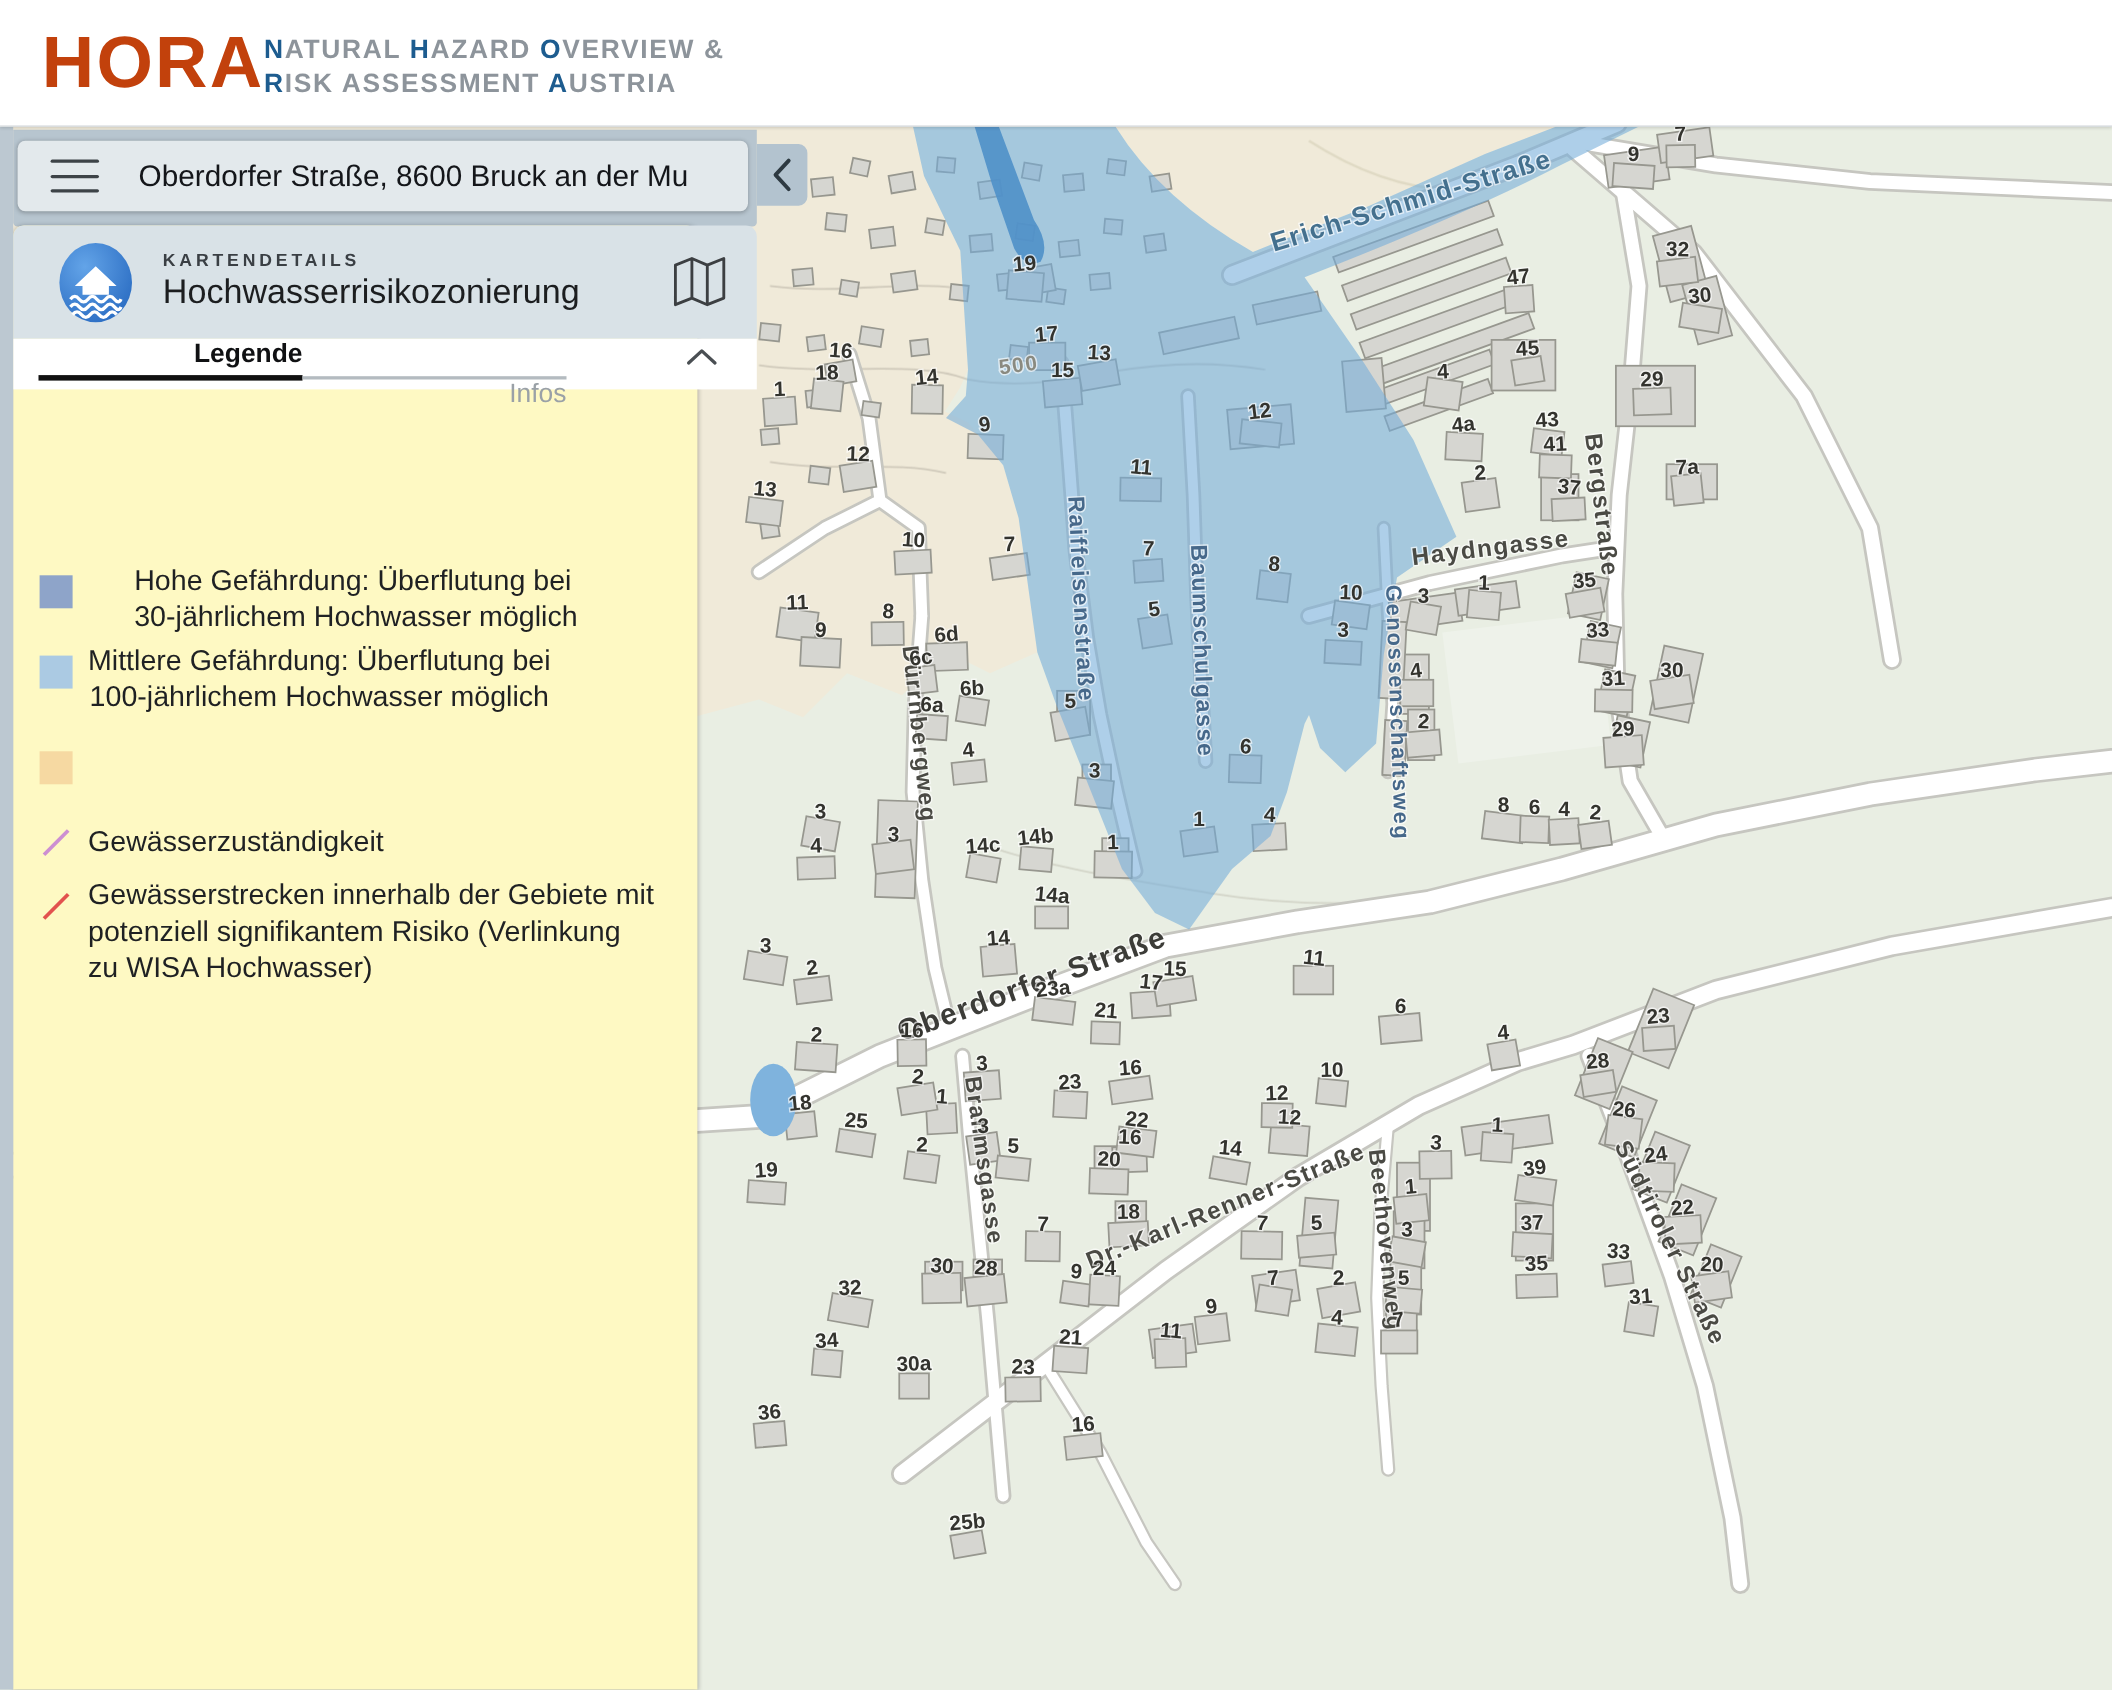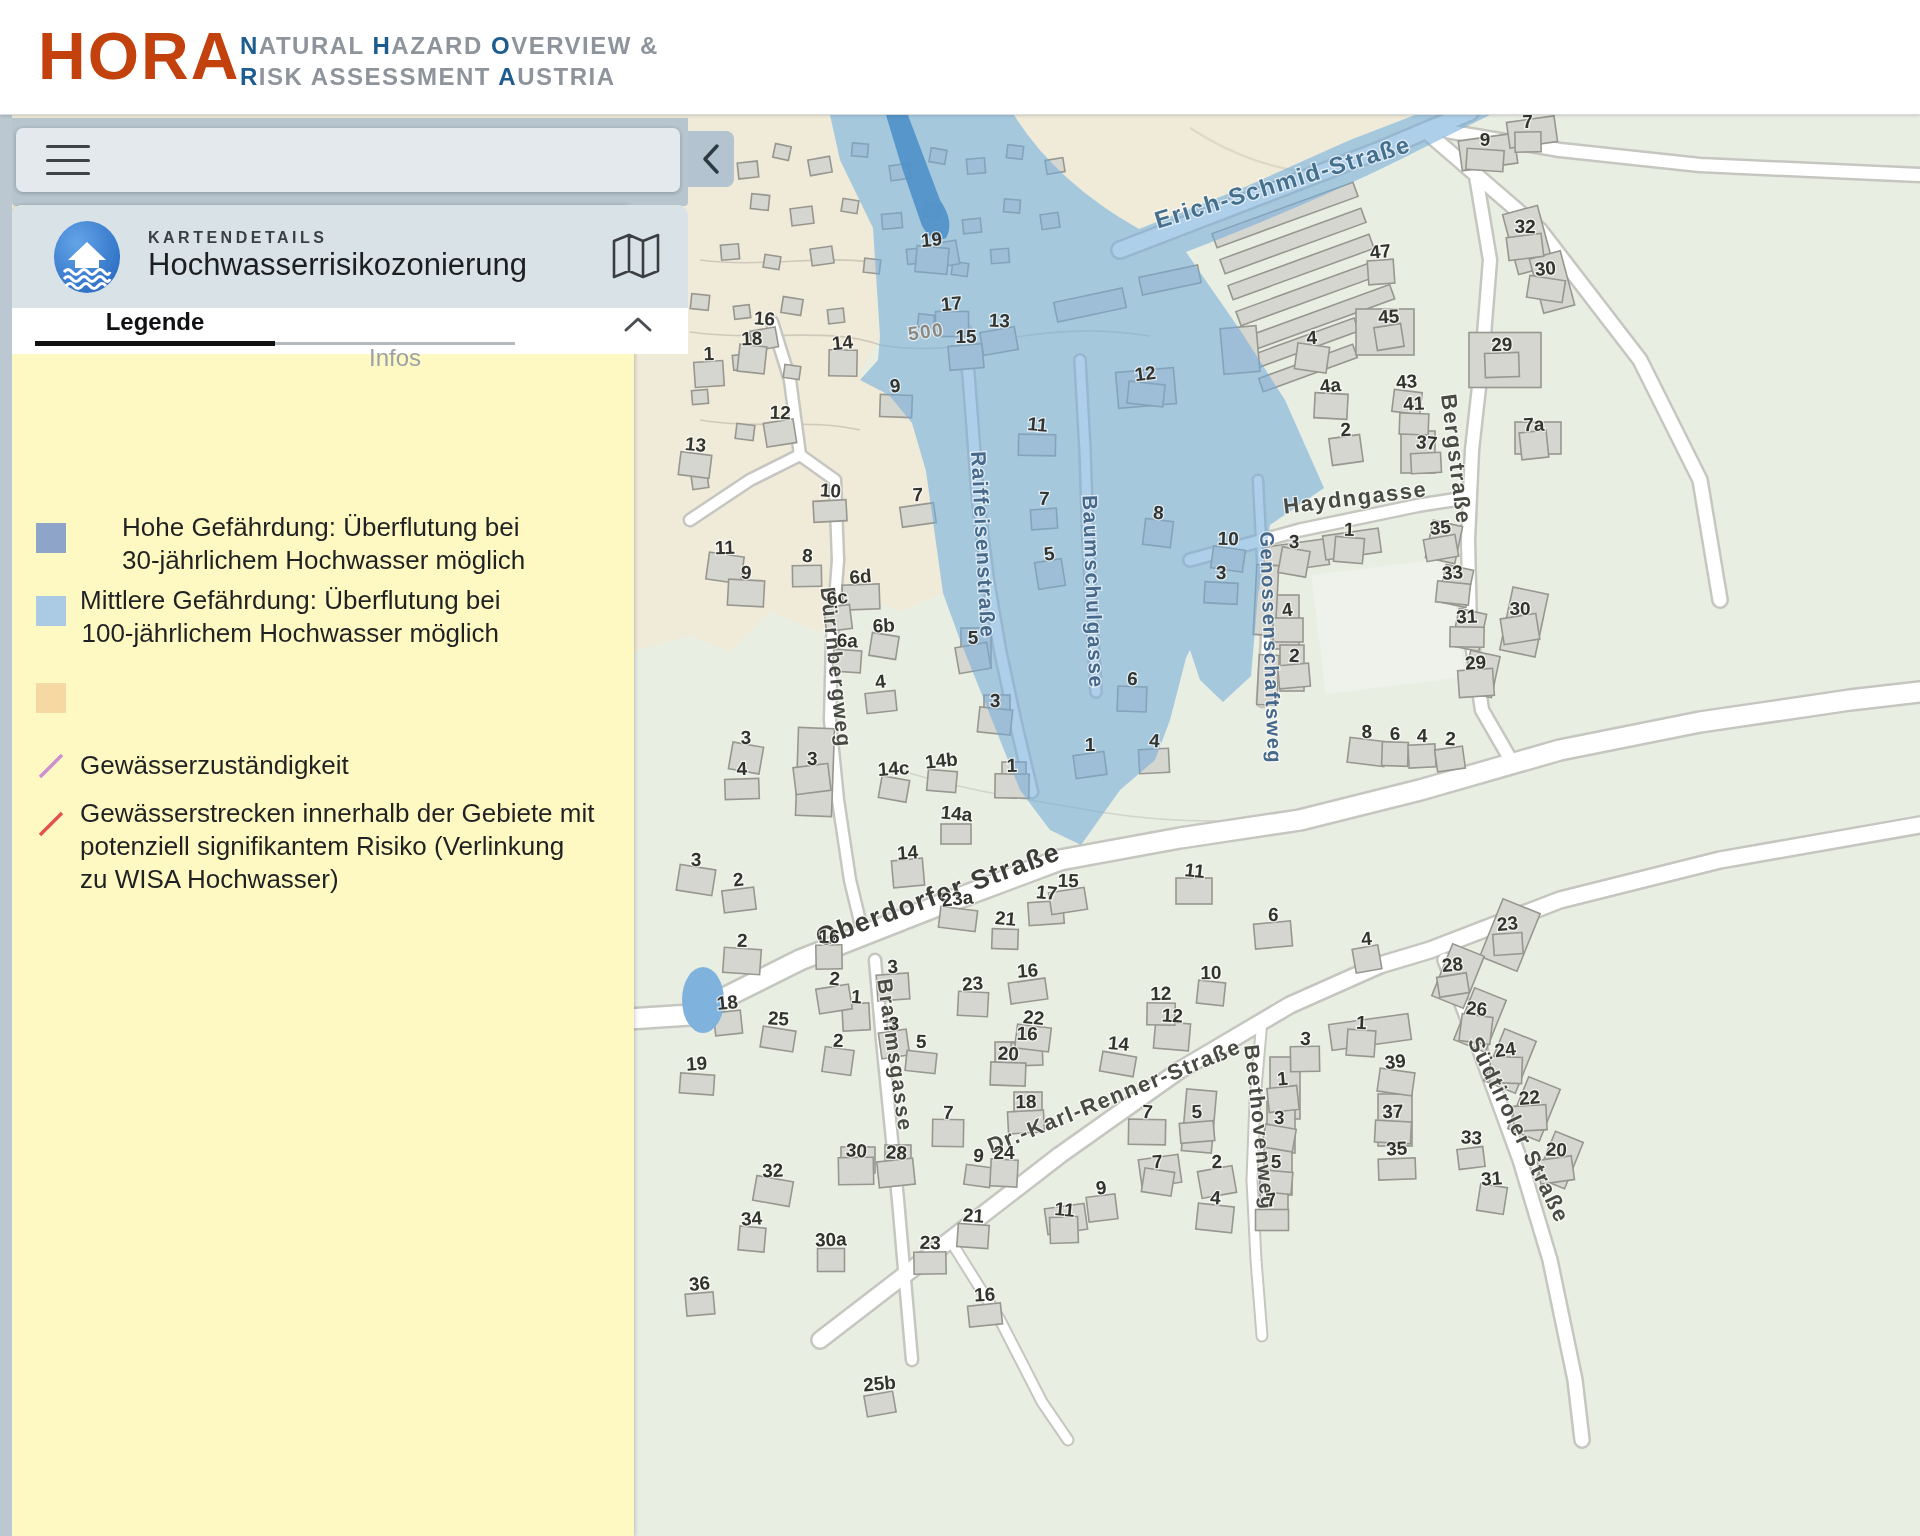--- a/index.html
+++ b/index.html
@@ -43,21 +43,21 @@
   #panel-head { position:absolute; left:0; top:0; width:676px; height:103px;
     background:#d9e2e7; border-radius:10px 10px 0 0; }
   #flood-icon { position:absolute; left:38px; top:15px; width:74px; height:74px; }
   #panel-eyebrow { position:absolute; left:136px; top:24px; font-size:16px;
     letter-spacing:3.5px; font-weight:bold; color:#3a3f44; }
   #panel-title { position:absolute; left:136px; top:42px; font-size:31px;
     font-weight:500; color:#1c1e20; }
   #mapfold-icon { position:absolute; left:600px; top:28px; cursor:pointer; }
 
   #tabs { position:absolute; left:0; top:103px; width:676px; height:46px; background:#fff; }
-  .tab { position:absolute; top:0; width:240px; text-align:center; cursor:pointer; }
+  .tab { position:absolute; top:0; width:240px; text-align:right; cursor:pointer; }
   #tab-legende { left:23px; font-size:24px; font-weight:bold; color:#101113; }
   #tab-infos { left:263px; font-size:24px; color:#9aa1a7;margin-top:36px; }
   #tabbar-active { position:absolute; left:23px; top:33px; width:240px; height:5px; background:#111; }
   #tabbar-rest { position:absolute; left:263px; top:34px; width:240px; height:3px; background:#b4bbc0; }
   #panel-collapse { position:absolute; left:608px; top:2px; width:36px; height:30px; cursor:pointer; }
 
   #legend { position:absolute; left:0; top:149px; width:676px; }
   .leg-row { position:absolute; left:24px; width:640px; display:flex; }
   .leg-swatch { width:30px; height:30px; flex:0 0 30px; margin-right:14px; }
   .leg-lineswatch { width:30px; height:30px; flex:0 0 30px; margin-right:14px; }
@@ -529,20 +529,21 @@
   </div>
 </div>
 
 <div id="search-backdrop"></div>
 <div id="searchbar">
   <div id="hamburger">
         <div></div>
         <div></div>
         <div></div>
       </div>
+  <div id="search-text">Oberdorfer Straße, 8600 Bruck an der Mu</div>
 </div>
 <div id="collapse-tab">
   <svg width="22" height="34" viewBox="0 0 22 34">
     <polyline points="17,4 5,17 17,30" fill="none" stroke="#2e3a42" stroke-width="3.5" stroke-linecap="round" stroke-linejoin="round"></polyline>
   </svg>
 </div>
 
 <div id="panel">
   <div id="panel-head">
     <svg id="flood-icon" viewBox="0 0 74 74">

